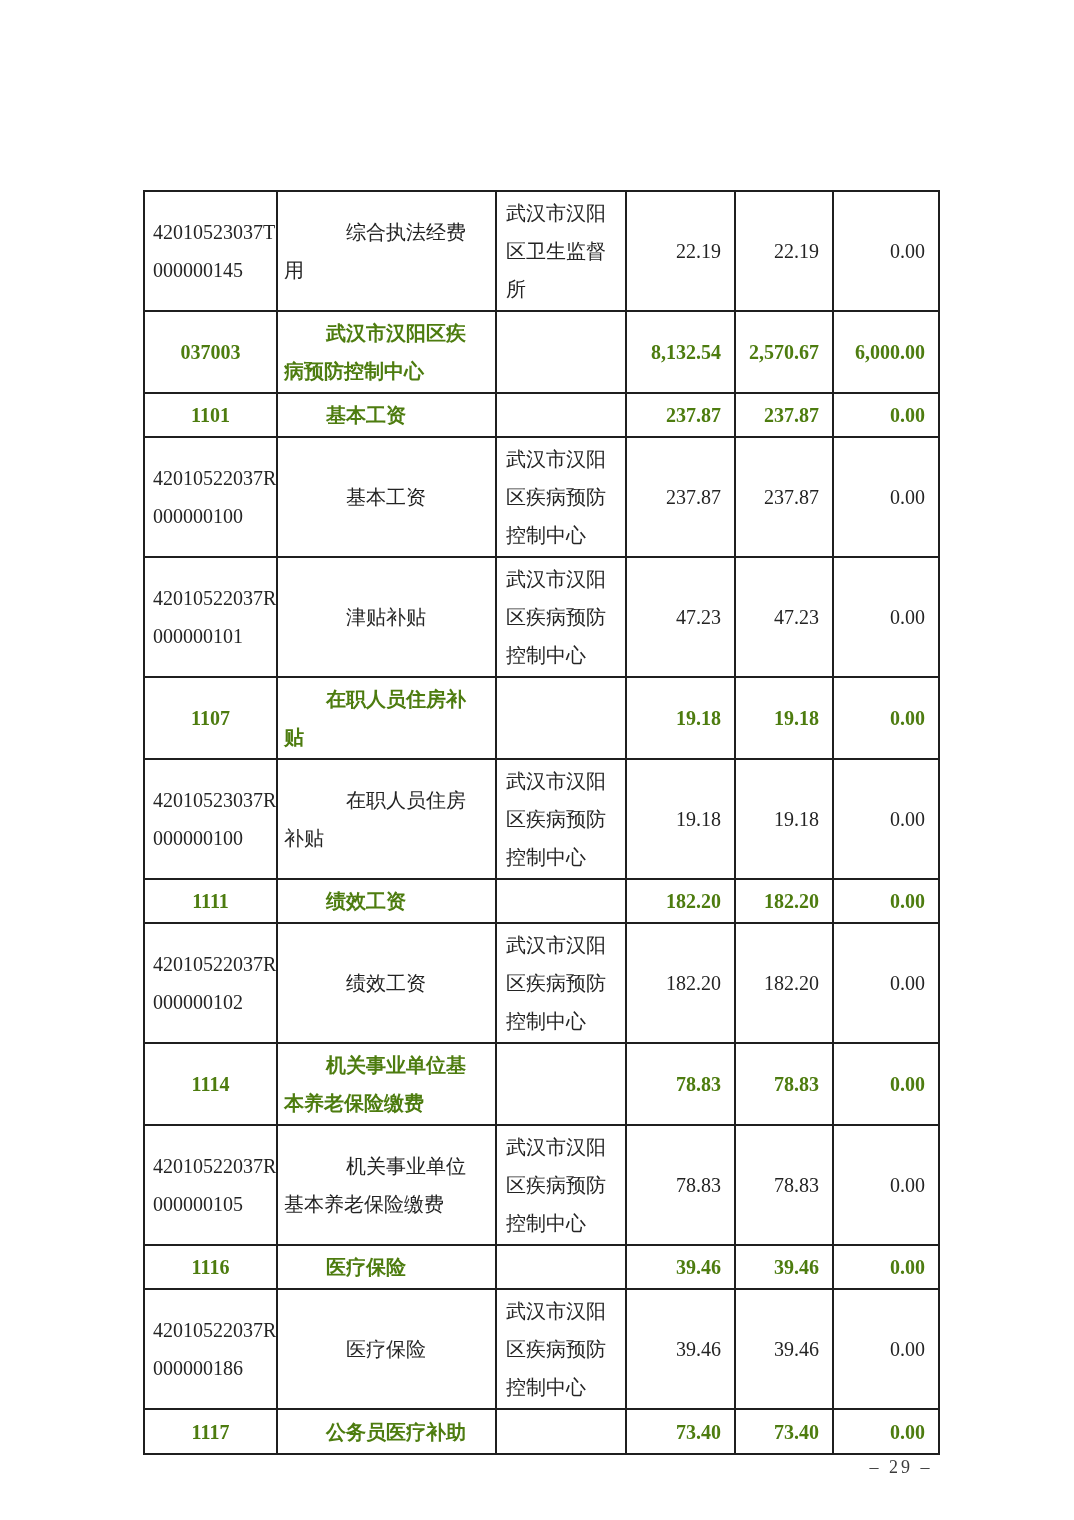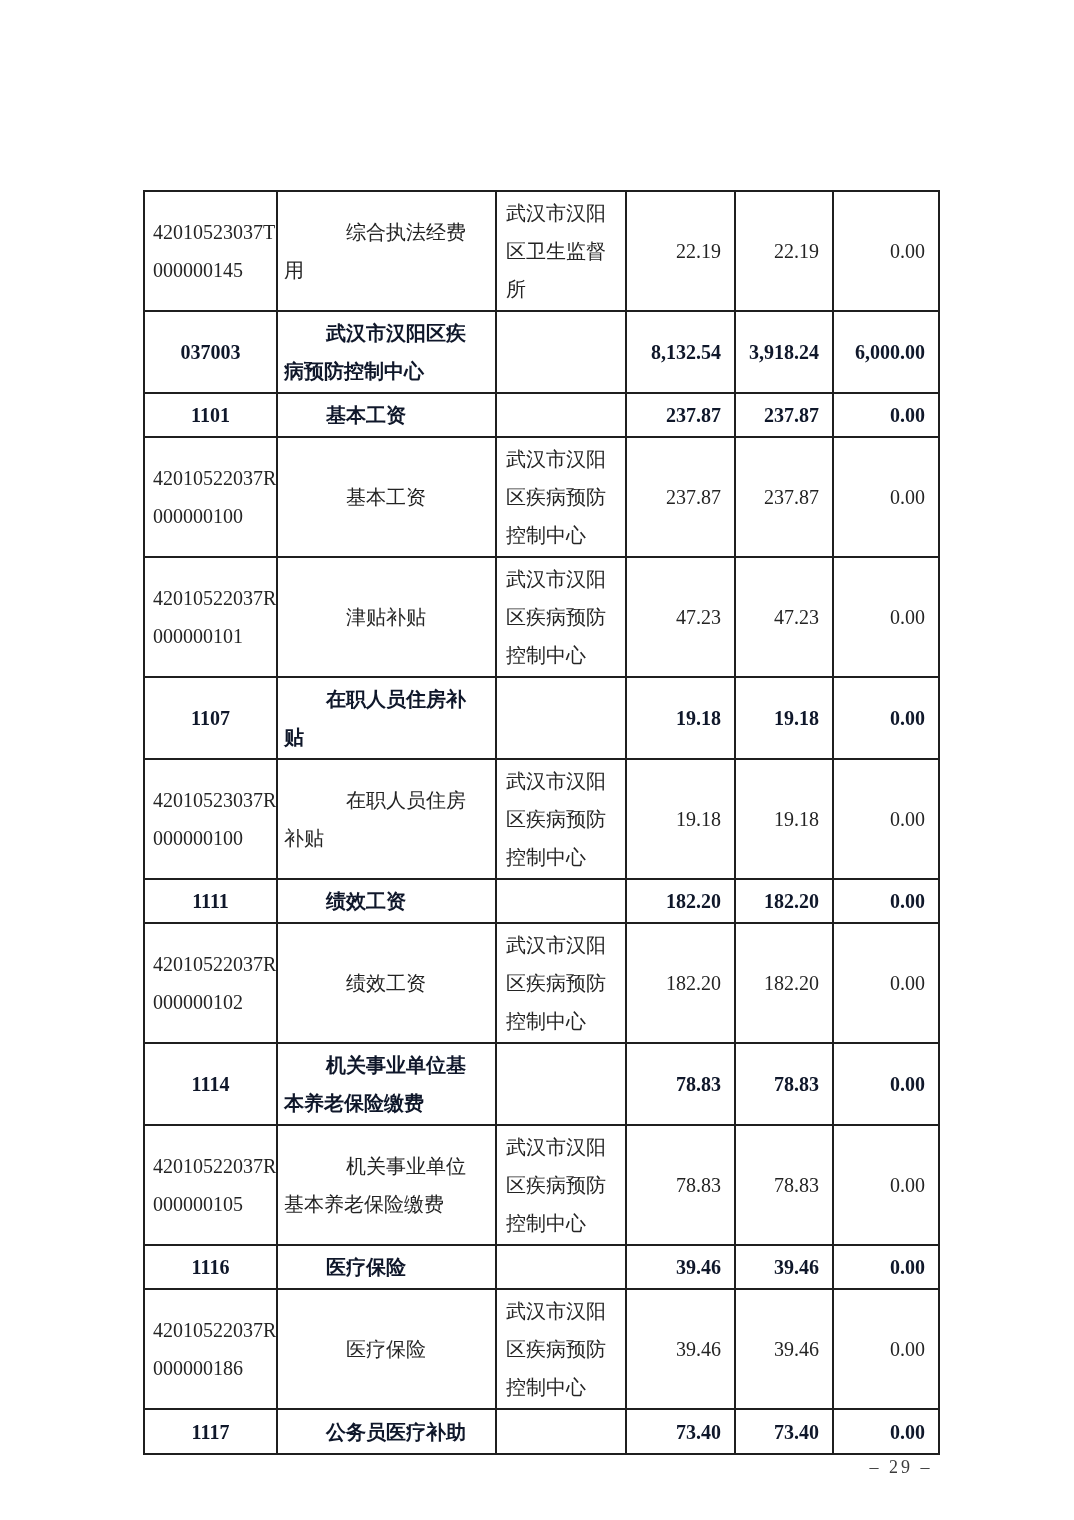--- a/index.html
+++ b/index.html
@@ -29,21 +29,21 @@
   tr.h-detail-wrap  { height: 119px; }
   tr.last-row       { height: 45px;  }
 
   td.code-cell { text-align: center; padding: 0 4px; }
   td.code-cell.left { text-align: left; padding-left: 8px; }
   td.name-cell { text-align: left; text-indent: 62px; padding: 2px 16px 2px 6px; }
   tr.bold td.name-cell { text-indent: 42px; }
   td.unit-cell { text-align: left; padding: 2px 4px 2px 9px; }
   td.value-cell { text-align: right; padding-right: 13px; }
 
-  tr.bold { font-weight: 700; color: #0f172a; }
+  tr.bold { font-weight: 700; color: #4d7c0f; }
 
   .page-number {
     position: absolute; left: 836px; top: 1457px; width: 130px;
     text-align: center; font-size: 18px; color: #3c3c3c;
     letter-spacing: 3px; white-space: nowrap;
   }
 </style>
 </head>
 <body>
 
@@ -71,21 +71,21 @@
     <td class="value-cell">22.19</td>
     <td class="value-cell">0.00</td>
   </tr>
           <tr class="bold h-summary-wrap">
     <td class="code-cell">
               <div>037003</div>
             </td>
     <td class="name-cell">武汉市汉阳区疾病预防控制中心</td>
     <td class="unit-cell"></td>
     <td class="value-cell">8,132.54</td>
-    <td class="value-cell">3,918.24</td>
+    <td class="value-cell">2,570.67</td>
     <td class="value-cell">6,000.00</td>
   </tr>
           <tr class="bold h-summary">
     <td class="code-cell">
               <div>1101</div>
             </td>
     <td class="name-cell">基本工资</td>
     <td class="unit-cell"></td>
     <td class="value-cell">237.87</td>
     <td class="value-cell">237.87</td>

